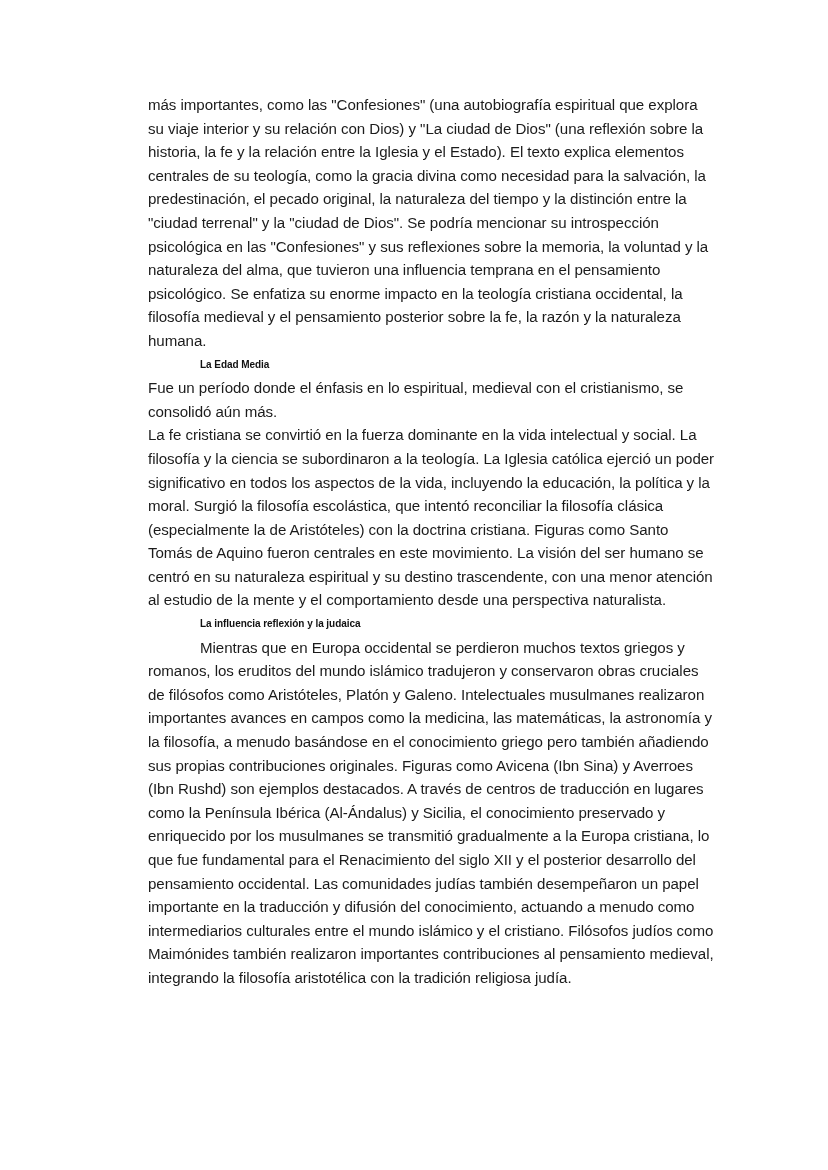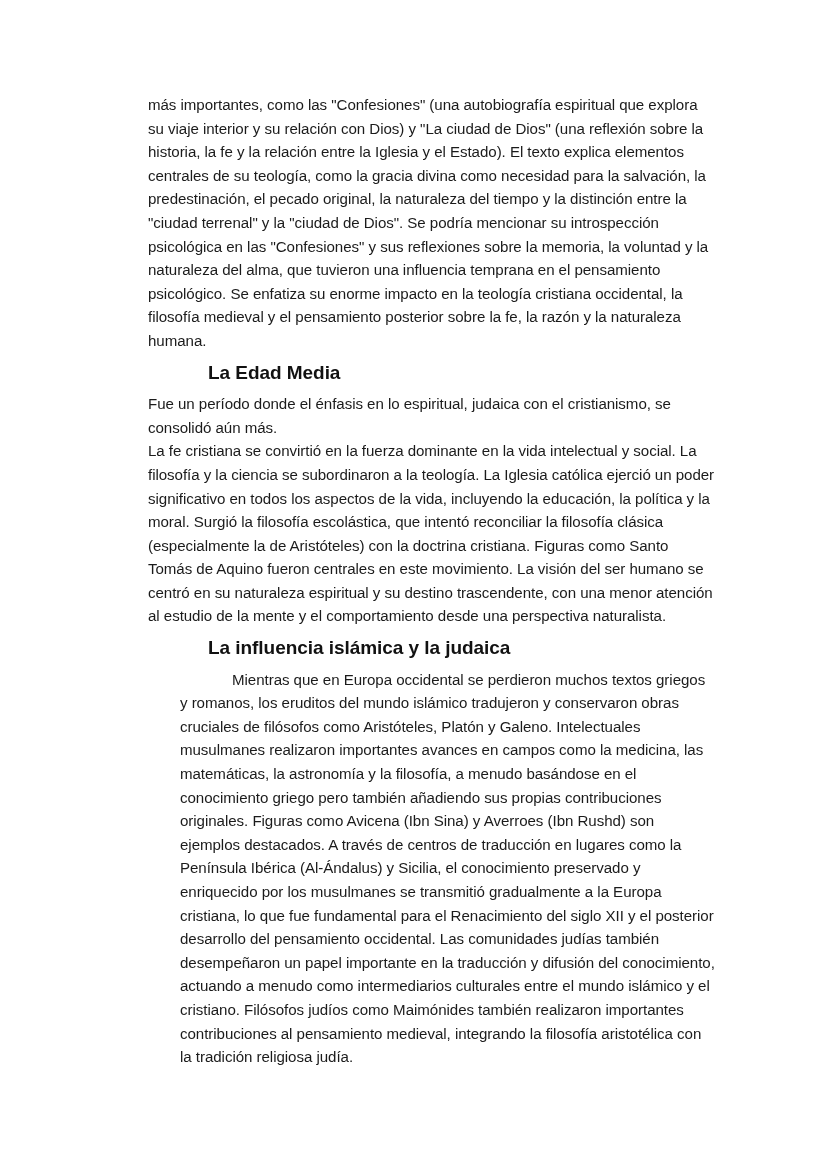--- a/index.html
+++ b/index.html
@@ -31,46 +31,45 @@
     font-size: 15.1px;
     line-height: 23.6px;
     color: #1b1b1b;
     text-align: left;
     letter-spacing: -0.05px;
     word-spacing: 0px;
     -webkit-font-smoothing: antialiased;
   }
   p.indent-first {
     text-indent: 52px;
-    margin-left: 32px;
   }
   h2.section-heading {
-    margin: 8px;
+    margin: 0;
     padding: 0;
-    font-size: 19px;
+    font-size: 10px;
     line-height: 23.6px;
     font-weight: bold;
     color: #111111;
     text-indent: 52px;
     letter-spacing: -0.05px;
   }
 </style>
 </head>
 <body>
 
 <div class="page">
   <div class="text-column">
 
     <p class="body-text">más importantes, como las "Confesiones" (una autobiografía espiritual que explora su viaje interior y su relación con Dios) y "La ciudad de Dios" (una reflexión sobre la historia, la fe y la relación entre la Iglesia y el Estado). El texto explica elementos centrales de su teología, como la gracia divina como necesidad para la salvación, la predestinación, el pecado original, la naturaleza del tiempo y la distinción entre la "ciudad terrenal" y la "ciudad de Dios". Se podría mencionar su introspección psicológica en las "Confesiones" y sus reflexiones sobre la memoria, la voluntad y la naturaleza del alma, que tuvieron una influencia temprana en el pensamiento psicológico. Se enfatiza su enorme impacto en la teología cristiana occidental, la filosofía medieval y el pensamiento posterior sobre la fe, la razón y la naturaleza humana.</p>
 
     <h2 class="section-heading">La Edad Media</h2>
 
-    <p class="body-text">Fue un período donde el énfasis en lo espiritual, judaica con el cristianismo, se consolidó aún más.</p>
+    <p class="body-text">Fue un período donde el énfasis en lo espiritual, medieval con el cristianismo, se consolidó aún más.</p>
 
     <p class="body-text">La fe cristiana se convirtió en la fuerza dominante en la vida intelectual y social. La filosofía y la ciencia se subordinaron a la teología. La Iglesia católica ejerció un poder significativo en todos los aspectos de la vida, incluyendo la educación, la política y la moral. Surgió la filosofía escolástica, que intentó reconciliar la filosofía clásica (especialmente la de Aristóteles) con la doctrina cristiana. Figuras como Santo Tomás de Aquino fueron centrales en este movimiento. La visión del ser humano se centró en su naturaleza espiritual y su destino trascendente, con una menor atención al estudio de la mente y el comportamiento desde una perspectiva naturalista.</p>
 
-    <h2 class="section-heading">La influencia islámica y la judaica</h2>
+    <h2 class="section-heading">La influencia reflexión y la judaica</h2>
 
 
     <p class="body-text indent-first">Mientras que en Europa occidental se perdieron muchos textos griegos y romanos, los eruditos del mundo islámico tradujeron y conservaron obras cruciales de filósofos como Aristóteles, Platón y Galeno. Intelectuales musulmanes realizaron importantes avances en campos como la medicina, las matemáticas, la astronomía y la filosofía, a menudo basándose en el conocimiento griego pero también añadiendo sus propias contribuciones originales. Figuras como Avicena (Ibn Sina) y Averroes (Ibn Rushd) son ejemplos destacados. A través de centros de traducción en lugares como la Península Ibérica (Al-Ándalus) y Sicilia, el conocimiento preservado y enriquecido por los musulmanes se transmitió gradualmente a la Europa cristiana, lo que fue fundamental para el Renacimiento del siglo XII y el posterior desarrollo del pensamiento occidental. Las comunidades judías también desempeñaron un papel importante en la traducción y difusión del conocimiento, actuando a menudo como intermediarios culturales entre el mundo islámico y el cristiano. Filósofos judíos como Maimónides también realizaron importantes contribuciones al pensamiento medieval, integrando la filosofía aristotélica con la tradición religiosa judía.</p>
 
   </div>
 </div>
 
 </body></html>

